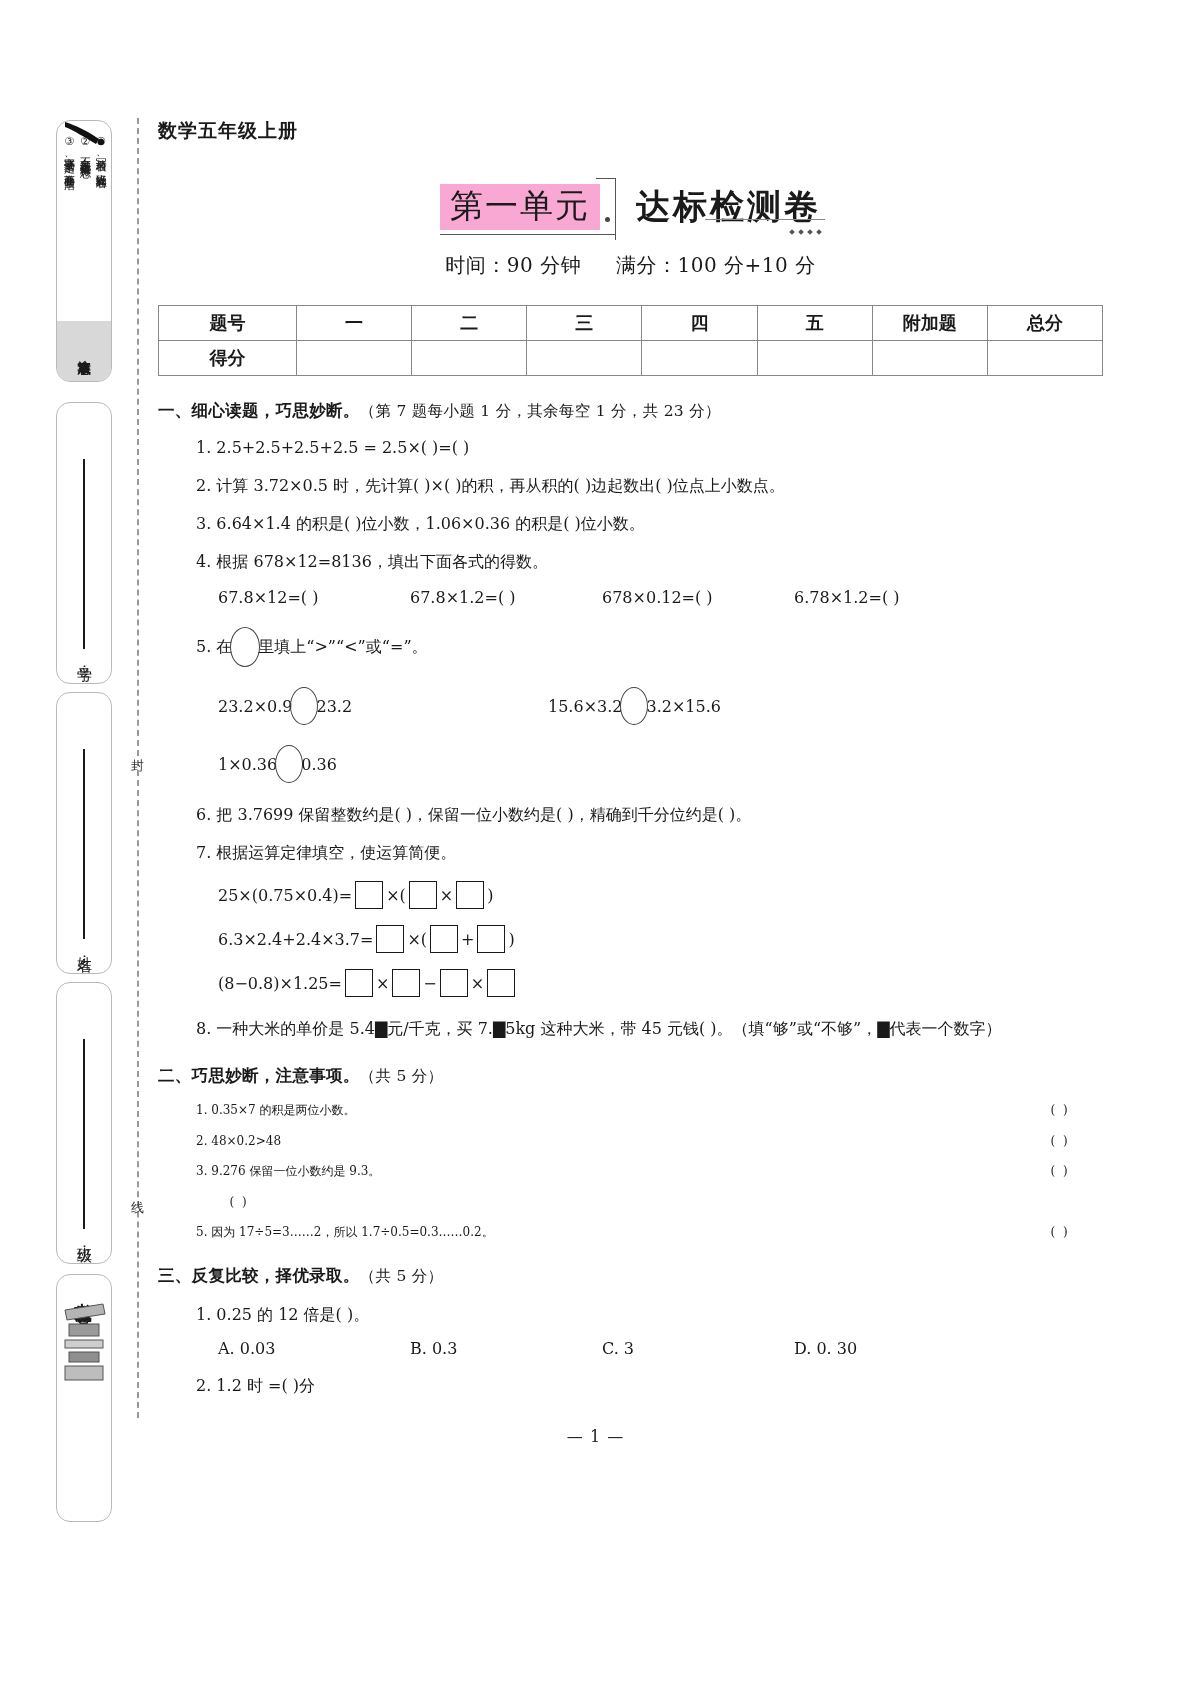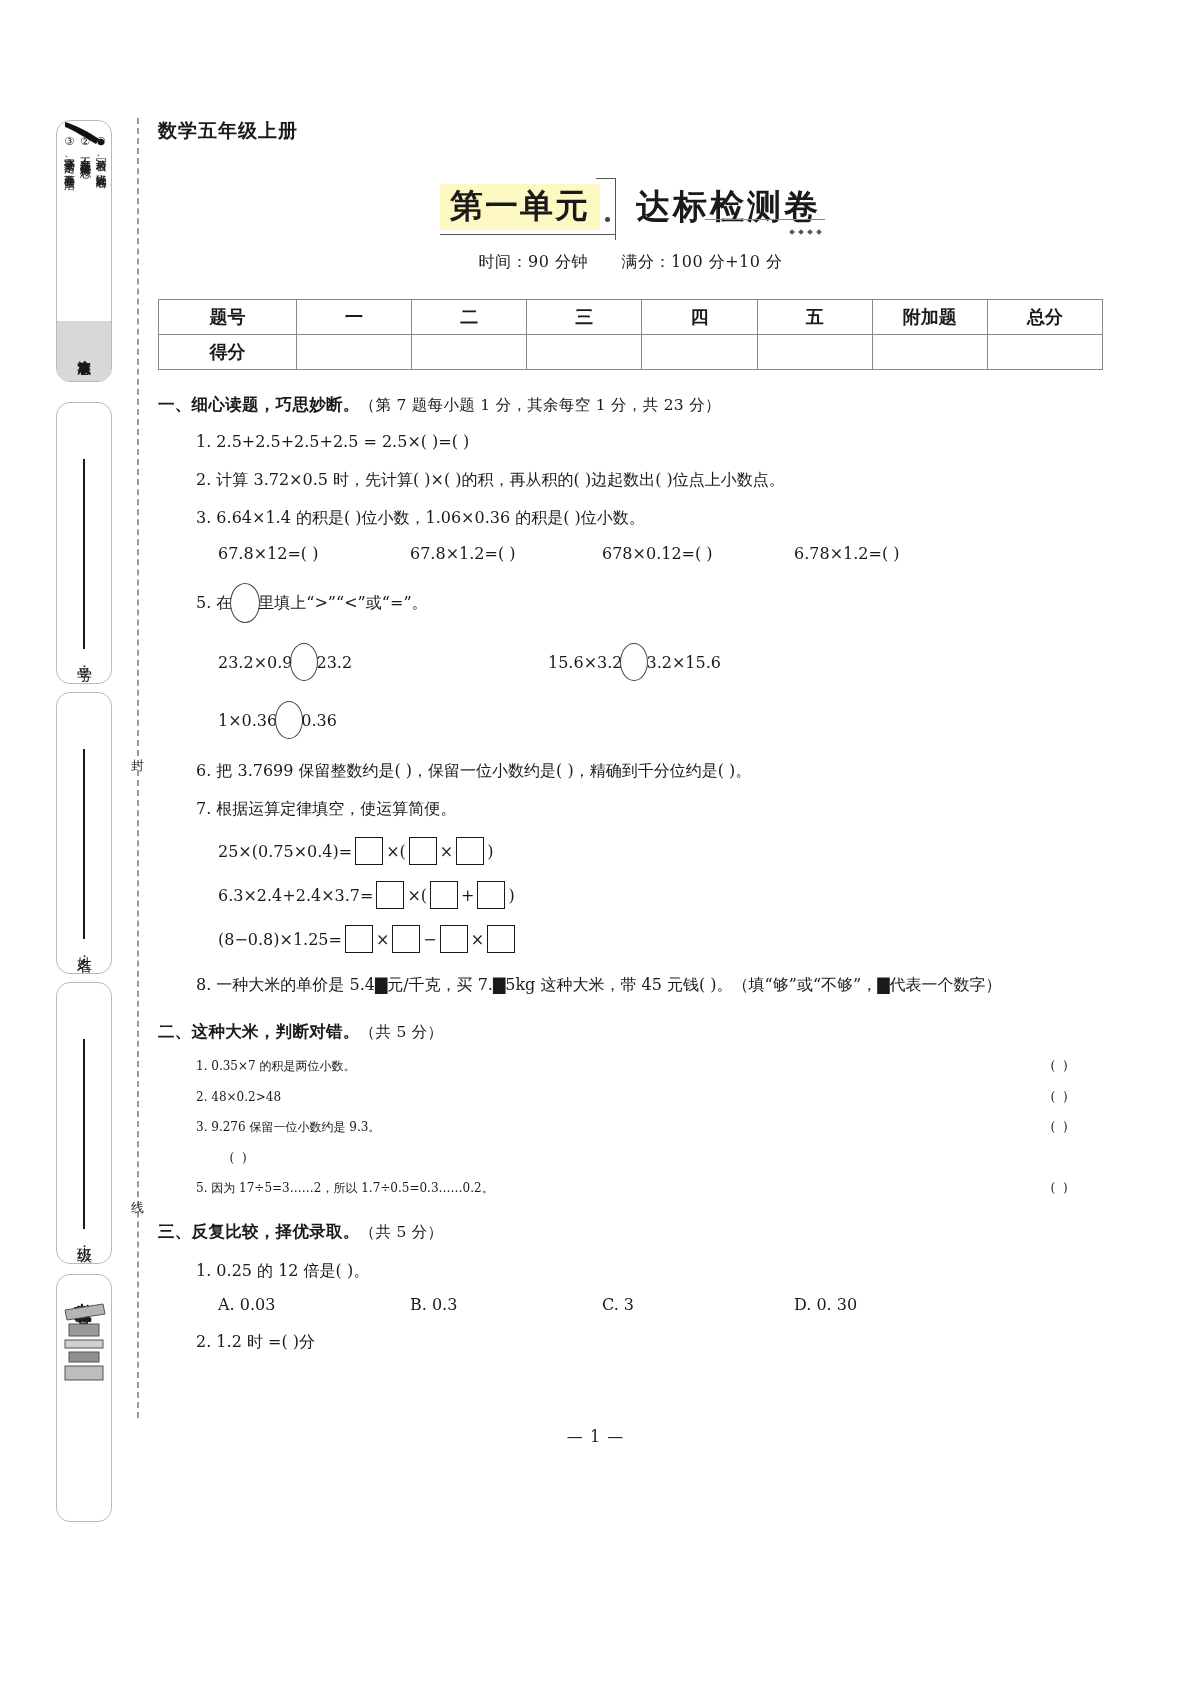--- a/index.html
+++ b/index.html
@@ -134,23 +134,23 @@
   .title-row {
     margin-top: 30px;
     display: flex;
     align-items: center;
     justify-content: center;
     position: relative;
     height: 66px;
   }
   .unit-badge {
     position: relative;
-    background: #fef9c3;
-    font-family: "DejaVu Sans", "Liberation Sans", sans-serif;
-    font-weight: bold;
+    background: #f9a8d4;
+    font-family: "DejaVu Sans", "Liberation Sans", sans-serif;
+    font-weight: normal;
     font-size: 33px;
     letter-spacing: 2px;
     padding: 4px 10px 6px 10px;
     line-height: 1.1;
   }
   .badge-wrap { position: relative; }
   .badge-corner {
     position: absolute;
     right: -16px; top: -6px;
     width: 20px; height: 62px;
@@ -186,21 +186,21 @@
     right: 0px; bottom: -4px;
     display: flex; gap: 5px;
   }
   .title-dots i {
     width: 4px; height: 4px; background: #555; display: block;
     transform: rotate(45deg);
   }
 
   .meta {
     text-align: center;
-    font-size: 16px;
+    font-size: 20px;
     margin-top: 12px;
     letter-spacing: 0.5px;
   }
   .meta span { margin: 0 14px; }
 
   
   .score-table {
     margin-top: 26px;
     width: 100%;
     border-collapse: collapse;
@@ -421,20 +421,24 @@
   <div class="q">
     <span>2.</span>
     <span>计算 3.72×0.5 时，先计算(      )×(      )的积，再从积的(      )边起数出(      )位点上小数点。</span>
   </div>
 
   <div class="q">
     <span>3.</span>
     <span>6.64×1.4 的积是(     )位小数，1.06×0.36 的积是(     )位小数。</span>
   </div>
 
+  <div class="q">
+    <span>4.</span>
+    <span>根据 678×12=8136，填出下面各式的得数。</span>
+  </div>
 
   <div class="row4">
     <div>67.8×12=(      )</div>
     <div>67.8×1.2=(      )</div>
     <div>678×0.12=(      )</div>
     <div>6.78×1.2=(      )</div>
   </div>
 
   <div class="q" style="margin-top:20px;display:flex;align-items:center;">
     <span>5.</span>
@@ -504,21 +508,21 @@
     <span>×</span>
     <span class="sqbox"></span>
   </div>
 
   <div class="q" style="margin-top:20px;padding-right:6px;">
     <span>8.</span>
     <span>一种大米的单价是 5.4▇元/千克，买 7.▇5kg 这种大米，带 45 元钱(     )。（填“够”或“不够”，▇代表一个数字）</span>
   </div>
 
   <div class="section-head">
-    <span>二、这种大米，判断对错。</span><span class="pts">（共 5 分）</span>
+    <span>二、巧思妙断，注意事项。</span><span class="pts">（共 5 分）</span>
   </div>
 
   <div class="tf-row">
     <span class="txt">
       <span>1.</span>
       <span>0.35×7 的积是两位小数。</span>
     </span>
     <span class="paren">(      )</span>
   </div>
 

